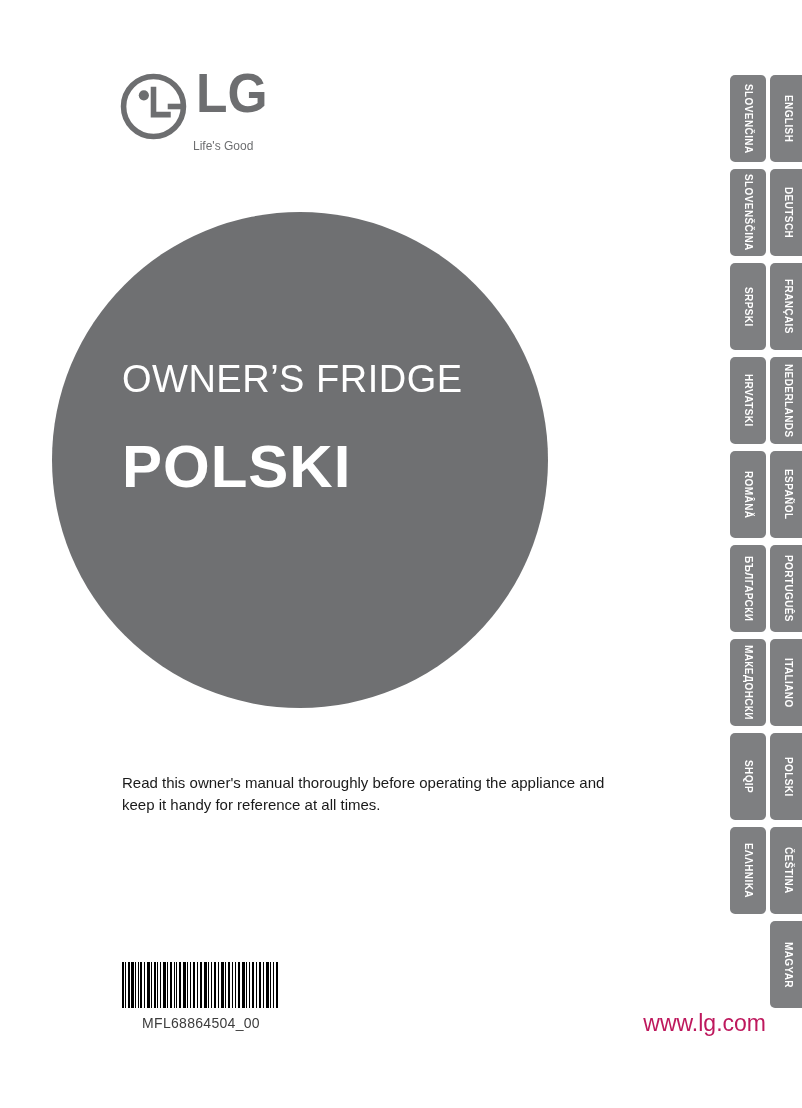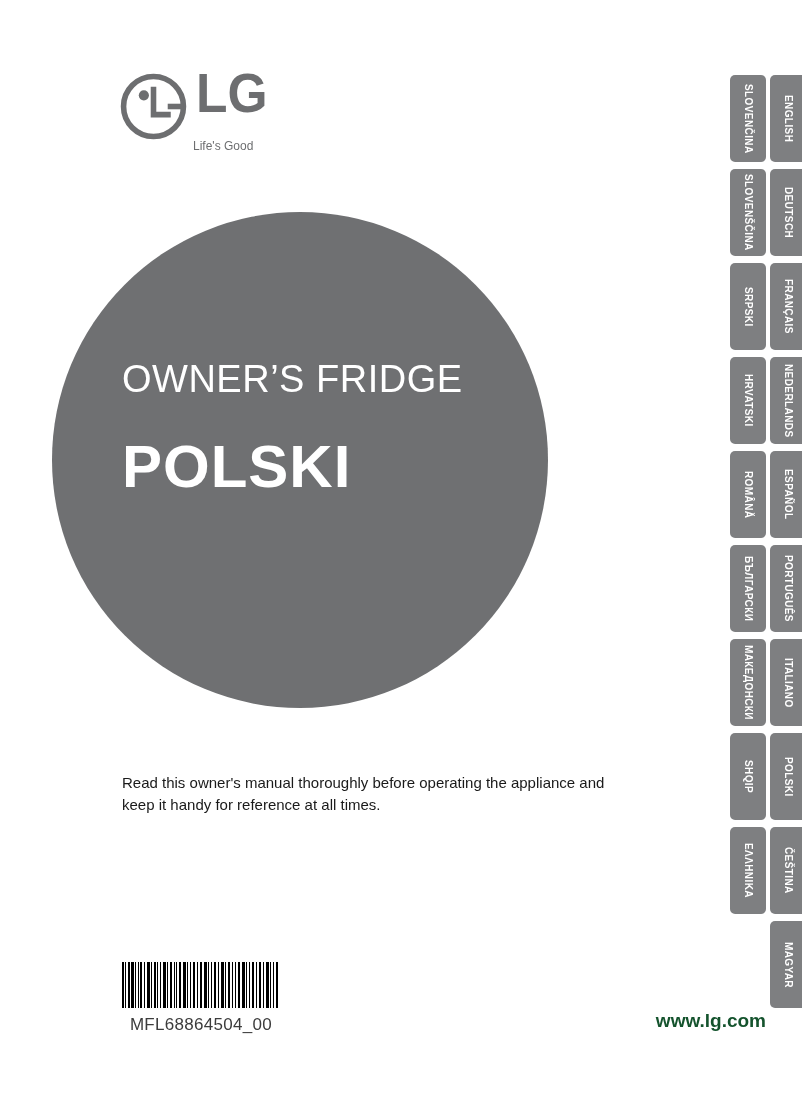--- a/index.html
+++ b/index.html
@@ -60,25 +60,25 @@
     white-space:nowrap;
   }
   .tab.inner { left:688px; }
   .tab.outer { left:728px; }
 
   
   .barcode-wrap { position:absolute; left:80px; top:962px; width:158px; }
   .barcode-svg { display:block; width:158px; height:46px; }
   .part-number {
     margin-top:7px; text-align:center;
-    font-size:17px; color:#3c3c3c; letter-spacing:0.3px;
+    font-size:14px; color:#3c3c3c; letter-spacing:0.3px;
   }
   .website {
     position:absolute; right:78px; top:1010px;
-    font-size:19px; font-weight:700; color:#14532d;
+    font-size:23px; font-weight:400; color:#be185d;
   }
 </style>
 </head>
 <body>
 
 <div class="page">
 
   <div class="logo-block">
     <svg class="lg-symbol" viewBox="0 0 66 66" aria-hidden="true">
       <circle cx="33" cy="33" r="29.5" fill="none" stroke="#6d6e70" stroke-width="5.5"></circle>

